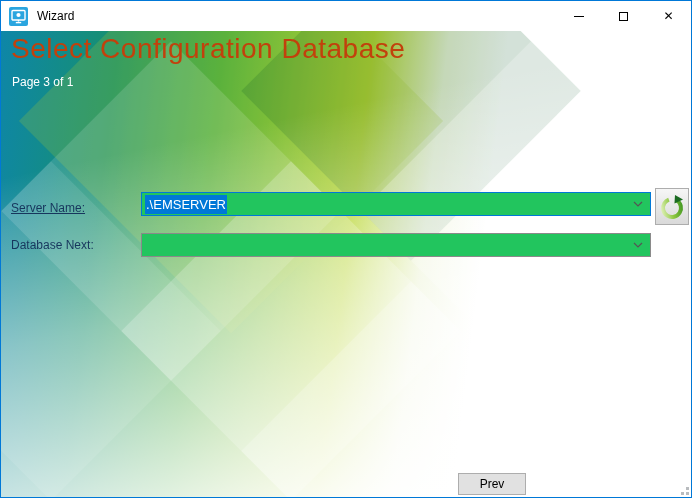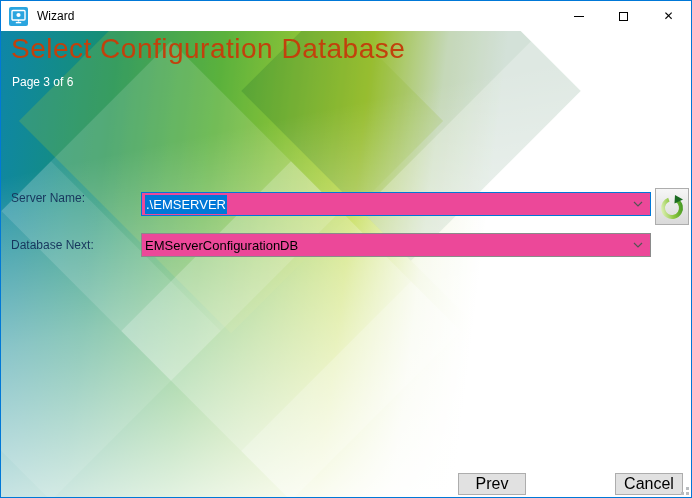--- a/index.html
+++ b/index.html
@@ -52,25 +52,25 @@
   }
   .page-indicator {
     position:absolute; left:11px; top:44px;
     font-size:12px; color:#fff;
   }
   
   .field-label {
     position:absolute; left:10px;
     font-size:12px; color:#17365d; white-space:nowrap;
   }
-  .label-server { top:160px; }
+  .label-server { top:170px;text-decoration:underline; }
   .label-db { top:207px; }
   .combo {
     position:absolute; left:140px; width:510px; height:24px;
-    box-sizing:border-box; background:#ec4899;
+    box-sizing:border-box; background:#22c55e;
     border:1px solid #8a8a8a;
     display:flex; align-items:center;
     font-size:13px; color:#000;
   }
   .combo-server { top:161px; border-color:#0078d7; }
   .combo-db { top:202px; }
   .combo-value { margin-left:3px; white-space:nowrap; }
   .combo-value.selected { background:#0078d7; color:#fff; padding:2px 1px; }
   .combo-arrow { margin-left:auto; margin-right:7px; display:flex; }
   .refresh-btn {
@@ -80,21 +80,21 @@
     border:1px solid #adadad;
     display:flex; align-items:center; justify-content:center;
     padding:0; cursor:default;
   }
   
   .btn {
     position:absolute; top:442px; width:68px; height:22px;
     box-sizing:border-box;
     background:#e1e1e1; border:1px solid #adadad;
     font-family:"Liberation Sans", sans-serif;
-    font-size:16px; color:#000;
+    font-size:12px; color:#000;
     display:flex; align-items:center; justify-content:center;
     padding:0; cursor:default;
   }
   .btn-prev { left:457px; }
   .btn-next { left:533px; border:1px solid #1b2a85; }
   .btn-cancel { left:614px; }
   
   .grip { position:absolute; right:2px; bottom:2px; width:10px; height:10px; }
   .grip i { position:absolute; width:3px; height:3px; background:#b9bcbf; }
   .grip .g1 { right:0; bottom:0; }
@@ -138,21 +138,21 @@
       <div class="diamond" style="left:50px;  top:60px;  width:240px; height:240px; background:rgba(255,255,255,0.14);"></div>
       <div class="diamond" style="left:410px; top:60px;  width:240px; height:240px; background:rgba(255,255,255,0.25);"></div>
       <div class="diamond" style="left:170px; top:180px; width:240px; height:240px; background:rgba(255,255,255,0.22);"></div>
       <div class="diamond" style="left:-70px; top:180px; width:240px; height:240px; background:rgba(255,255,255,0.10);"></div>
       <div class="diamond" style="left:290px; top:300px; width:240px; height:240px; background:rgba(255,255,255,0.22);"></div>
       <div class="diamond" style="left:530px; top:180px; width:240px; height:240px; background:rgba(255,255,255,0.30);"></div>
       <div class="bg-fade"></div>
     </div>
 
     <div class="page-title">Select Configuration Database</div>
-    <div class="page-indicator">Page 3 of 6</div>
+    <div class="page-indicator">Page 3 of 1</div>
 
     <div class="field-label label-server">Server Name:</div>
     <div class="combo combo-server">
       <span class="combo-value selected">.\EMSERVER</span>
       <span class="combo-arrow">
         <svg width="10" height="6" viewBox="0 0 10 6">
           <polyline points="1,1 5,5 9,1" fill="none" stroke="#555" stroke-width="1.2"></polyline>
         </svg>
       </span>
     </div>
@@ -167,30 +167,28 @@
             </linearGradient>
           </defs>
           <circle cx="13" cy="15" r="9" fill="none" stroke="url(#rg)" stroke-width="4" stroke-dasharray="48 9" transform="rotate(-58 13 15)"></circle>
           <polygon points="16,2 24,6.5 15.5,10.5" fill="#1c6b22"></polygon>
         </svg>
       </span>
     </button>
 
     <div class="field-label label-db">Database Next:</div>
     <div class="combo combo-db">
-      <span class="combo-value">EMServerConfigurationDB</span>
       <span class="combo-arrow">
         <svg width="10" height="6" viewBox="0 0 10 6">
           <polyline points="1,1 5,5 9,1" fill="none" stroke="#555" stroke-width="1.2"></polyline>
         </svg>
       </span>
     </div>
 
     <button class="btn btn-prev">Prev</button>
-    <button class="btn btn-cancel">Cancel</button>
 
     <div class="grip">
       <i class="g1"></i>
         <i class="g2"></i>
         <i class="g3"></i>
     </div>
   </div>
 </div>
 
 </body></html>

